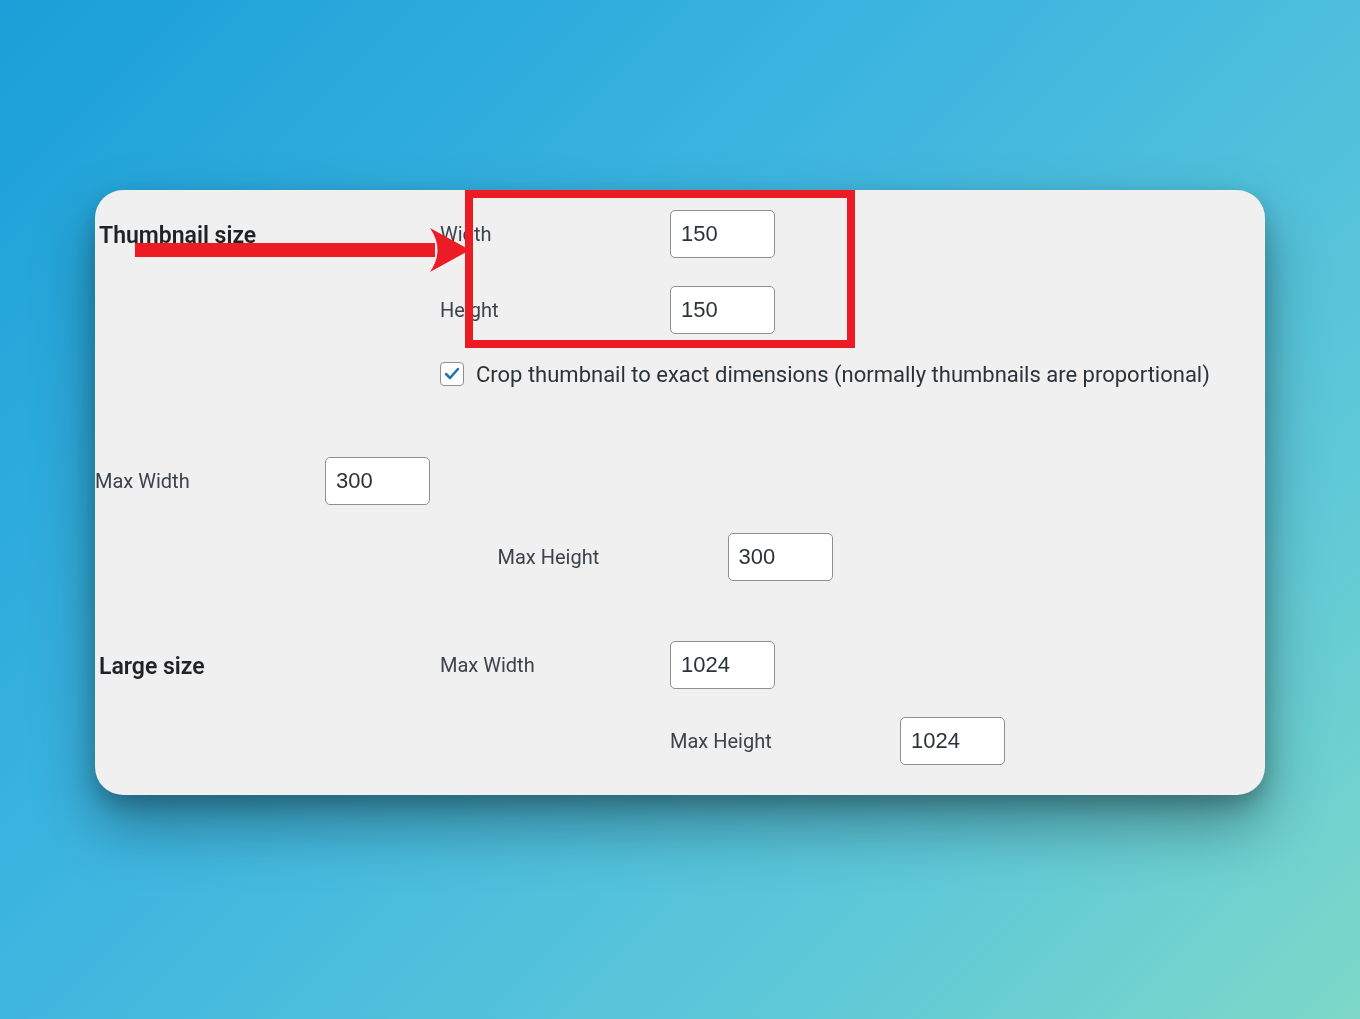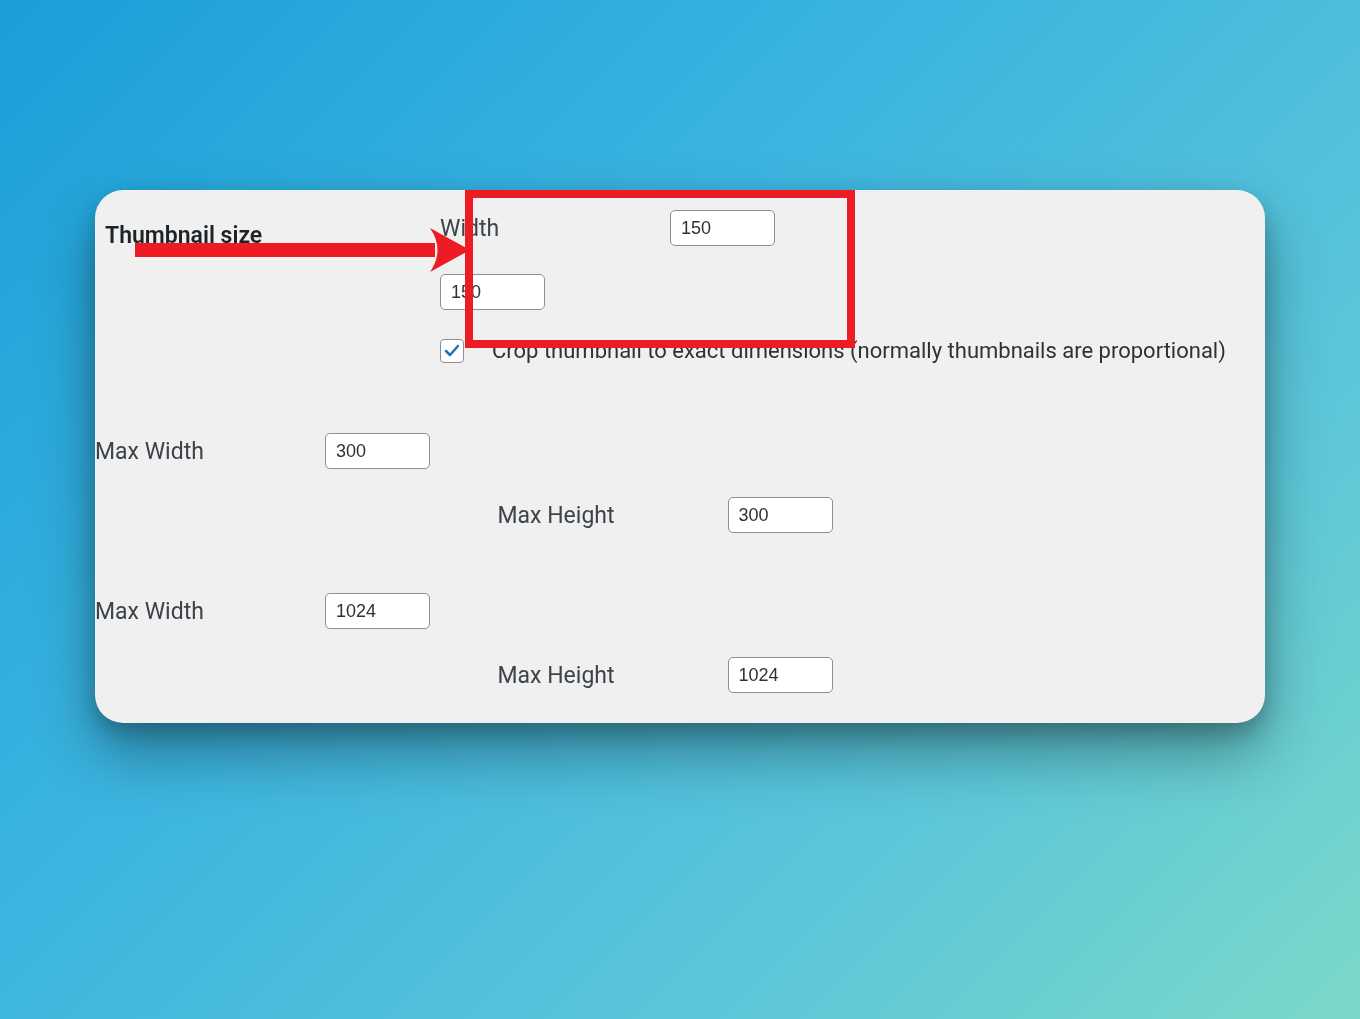--- a/index.html
+++ b/index.html
@@ -24,55 +24,55 @@
       color: #2c3338;
     }
     .row-group {
       display: flex;
       align-items: flex-start;
       margin-bottom: 35px;
     }
     .row-group.large-gap { margin-bottom: 60px; }
     .section-label {
       width: 345px;
-      padding-left: 10px;
+      padding-left: 4px;
       padding-top: 12px;
       font-weight: 600;
       font-size: 23px;
       color: #1d2327;
     }
     .fields {
       flex: 1;
     }
     .field-row {
       display: flex;
       align-items: center;
       margin-bottom: 28px;
     }
     .field-row:last-child { margin-bottom: 0; justify-content: center; }
     .field-label {
       width: 230px;
-      font-size: 23px;
+      font-size: 20px;
       color: #3c434a;
       font-weight: 400;
     }
     .field-input {
       width: 105px;
-      height: 36px;
+      height: 48px;
       border: 1px solid #8c8f94;
       border-radius: 5px;
       background: #fff;
-      font-size: 18px;
+      font-size: 22px;
       padding: 6px 10px;
       color: #2c3338;
     }
     .checkbox-row {
       display: flex;
-      align-items: flex-end;
-      gap: 28px;
+      align-items: flex-start;
+      gap: 12px;
       margin-top: 25px;
       margin-bottom: 10px;
     }
     .checkbox-box {
       width: 24px;
       height: 24px;
       border: 1px solid #8c8f94;
       border-radius: 4px;
       background: #fff;
       display: flex;
@@ -120,20 +120,21 @@
   </svg>
 
   <div class="row-group large-gap">
     <div class="section-label">Thumbnail size</div>
     <div class="fields">
       <div class="field-row">
         <span class="field-label">Width</span>
         <input class="field-input" type="text" value="150" style="">
       </div>
       <div class="field-row">
+        <span class="field-label">Height</span>
         <input class="field-input" type="text" value="150" style="">
       </div>
       <div class="checkbox-row">
         <div class="checkbox-box">
           <svg class="checkbox-check" viewBox="0 0 16 16">
             <path d="M2 8 L6 12 L14 3" stroke="#2271b1" stroke-width="2.5" fill="none" stroke-linecap="round" stroke-linejoin="round"></path>
           </svg>
         </div>
         <span class="checkbox-text">Crop thumbnail to exact dimensions (normally thumbnails are proportional)</span>
       </div>
@@ -147,20 +148,21 @@
         <input class="field-input" type="text" value="300" style="">
       </div>
       <div class="field-row">
         <span class="field-label">Max Height</span>
         <input class="field-input" type="text" value="300" style="">
       </div>
     </div>
   </div>
 
   <div class="row-group" style="margin-bottom:0;">
+    <div class="section-label">Large size</div>
     <div class="fields">
       <div class="field-row">
         <span class="field-label">Max Width</span>
         <input class="field-input" type="text" value="1024" style="">
       </div>
       <div class="field-row" style="margin-bottom:0;">
         <span class="field-label">Max Height</span>
         <input class="field-input" type="text" value="1024" style="">
       </div>
     </div>

